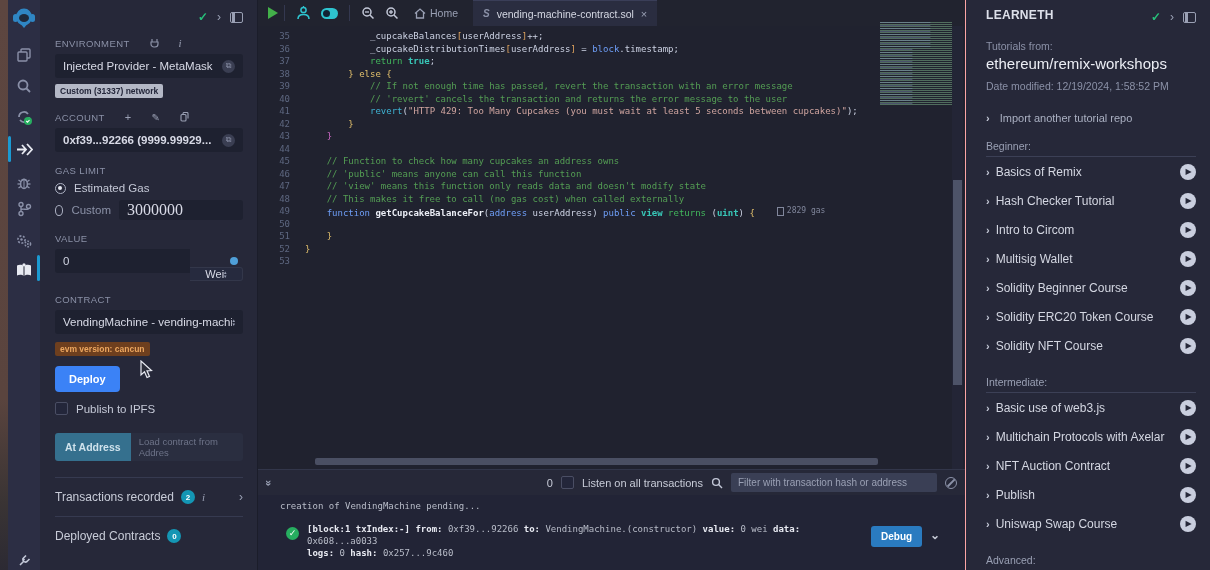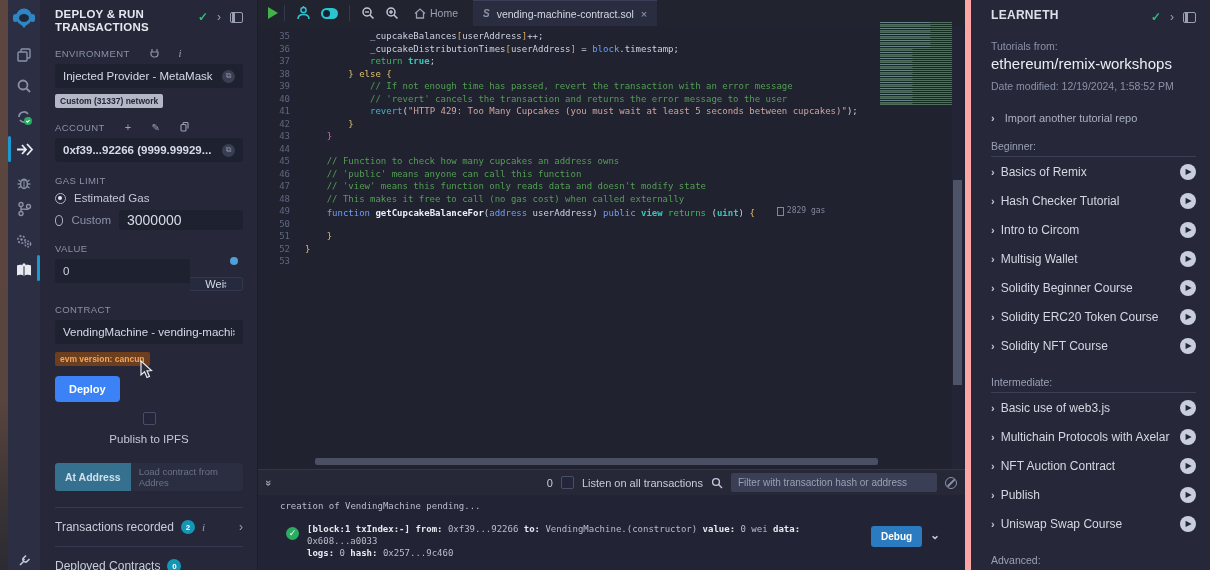--- a/index.html
+++ b/index.html
@@ -29,30 +29,30 @@
   .round-ico{margin-left:auto;width:13px;height:13px;border-radius:50%;background:#3a3e52;color:#8b91a7;
        font-size:8px;display:flex;align-items:center;justify-content:center;}
   .badge-net{display:inline-block;background:#b4b8c6;color:#23263a;font-size:8.5px;font-weight:bold;
        border-radius:2px;padding:2px 5px;margin-top:6px;}
   .badge-evm{display:inline-block;background:#6e3f1e;color:#eda75f;font-size:8.5px;font-weight:bold;
        border-radius:2px;padding:2px 5px;margin-top:8px;}
   .radio{width:11px;height:11px;border:1.5px solid #aeb3c4;border-radius:50%;display:inline-block;position:relative;box-sizing:border-box;}
   .radio.sel::after{content:"";position:absolute;left:2px;top:2px;width:4px;height:4px;border-radius:50%;background:#e8eaf2;}
   .radio-row{display:flex;align-items:center;gap:8px;font-size:11.5px;color:#c4c8d6;margin:6px 0;}
   .gas-input{background:#1e2130;border:none;border-radius:3px;height:20px;width:108px;color:#d8dae6;
-       font-size:14px;padding:0 8px;}
+       font-size:16px;padding:0 8px;font-family:Liberation Serif, serif;}
   .value-row{display:flex;}
   .value-input{flex:1;border-radius:3px 0 0 3px;background:#1e2130;height:24px;display:flex;align-items:center;padding:0 8px;font-size:11.5px;}
   .unit-sel{width:52px;background:#262a3e;border:1px solid #33374a;border-left:none;border-radius:0 3px 3px 0;
        display:flex;align-items:center;justify-content:center;font-size:11px;color:#d8dae6;margin-top:18px;}
   .updown{display:flex;flex-direction:column;font-size:5px;color:#9aa0b4;line-height:4px;}
   .btn-deploy{background:#3b82f6;border-radius:4px;color:#fff;font-weight:bold;font-size:11px;
        padding:7px 14px;display:inline-block;margin-top:10px;}
   .chkbox{width:11px;height:11px;border:1px solid #4a4e64;background:#23263a;border-radius:2px;display:inline-block;}
-  .chk-row{display:flex;align-items:center;gap:8px;font-size:11.5px;color:#c4c8d6;margin-top:10px;flex-direction:column;}
+  .chk-row{display:flex;align-items:flex-end;gap:8px;font-size:11.5px;color:#c4c8d6;margin-top:10px;}
   .ataddr-row{display:flex;margin-top:18px;}
   .btn-ataddr{background:#35708e;color:#cfe2ec;font-weight:bold;font-size:10.5px;border-radius:3px 0 0 3px;
        padding:8px 10px;}
   .ataddr-input{flex:1;background:#2a2e40;border-radius:0 3px 3px 0;display:flex;align-items:center;
        padding:0 8px;font-size:9.5px;color:#6d7388;}
   .sect-row{border-top:1px solid #363a50;margin-top:16px;padding:12px 0 12px 0;display:flex;align-items:center;
        gap:7px;font-size:12px;color:#c8ccd8;}
   .count-badge{min-width:14px;height:14px;border-radius:50%;background:#1496b4;color:#fff;font-size:8px;
        font-weight:bold;display:flex;align-items:center;justify-content:center;padding:0 2px;box-sizing:border-box;}
   .info-i{font-family:"Liberation Serif",serif;font-style:italic;color:#9aa0b4;font-size:11px;}
@@ -104,21 +104,21 @@
   .term-log{font-family:"DejaVu Sans Mono",monospace;font-size:9px;color:#b9bdc9;padding:6px 0 0 22px;}
   .tx-row{display:flex;align-items:flex-start;margin-top:12px;padding-left:28px;}
   .ok-circle{width:13px;height:13px;border-radius:50%;background:#27ae60;color:#fff;font-size:9px;line-height:13px;
       text-align:center;flex:none;margin-top:4px;}
   .tx-text{font-family:"DejaVu Sans Mono",monospace;font-size:9px;line-height:12px;color:#b9bdc9;margin-left:8px;width:558px;}
   .tx-text b{color:#e8eaf2;}
   .btn-debug{background:#2a7bc0;color:#fff;font-size:10px;font-weight:bold;border-radius:3px;padding:5px 10px;
       margin-left:6px;margin-top:3px;flex:none;}
   .tx-chev{color:#c8ccd8;font-size:12px;font-weight:bold;margin:5px 0 0 8px;flex:none;}
   
-  #learneth{left:965px;top:0;width:245px;height:570px;background:#262839;border-left:6px solid #fca5a5;box-sizing:border-box;}
+  #learneth{left:965px;top:0;width:245px;height:570px;background:#262839;border-left:1px solid #fca5a5;box-sizing:border-box;}
   #learneth .inner{padding:8px 14px 0 20px;}
   .le-title{font-size:12px;font-weight:bold;color:#dde0ea;letter-spacing:.3px;}
   .le-from{font-size:10.5px;color:#8b91a7;margin-top:16px;}
   .le-repo{font-size:15px;color:#eceef5;margin-top:3px;}
   .le-date{font-size:10.5px;color:#8b91a7;margin-top:8px;}
   .le-import{display:flex;align-items:center;gap:10px;font-size:11px;color:#aab0c2;margin-top:20px;}
   .le-sect{font-size:10.5px;color:#9aa0b4;border-bottom:1px solid #3c4056;padding-bottom:4px;margin-top:16px;}
   .le-item{display:flex;align-items:center;height:29px;font-size:12px;color:#d4d7e2;}
   .le-item .ch{color:#c4c8d6;font-size:11px;font-weight:bold;margin-right:6px;}
   .le-play{margin-left:auto;width:16px;height:16px;border-radius:50%;background:#c9cede;color:#262839;
@@ -208,21 +208,20 @@
   <div class="ib-icon" style="top:548px;">
     <svg width="14" height="14" viewBox="0 0 14 14">
         <path d="M3 11 L7 7 M5.5 4 l2 2 M9 1.5 l-2.5 2.5 a2.5 2.5 0 0 0 3.5 3.5 L12.5 5" fill="none" stroke="#c3c8d8" stroke-width="1.6"></path>
       </svg>
   </div>
 </div>
 
 <div id="deploy" class="abs">
   <div class="inner">
     <div class="panel-head">
-      <div class="panel-title">DEPLOY &amp; RUN TRANSACTIONS</div>
       <div class="head-icons">
         <span class="chk-green">✓</span>
         <span class="chev">›</span>
         <span class="pane-ico"></span>
       </div>
     </div>
 
     <div class="lbl">
       <span>ENVIRONMENT</span>
       <svg width="9" height="10" viewBox="0 0 9 10">

